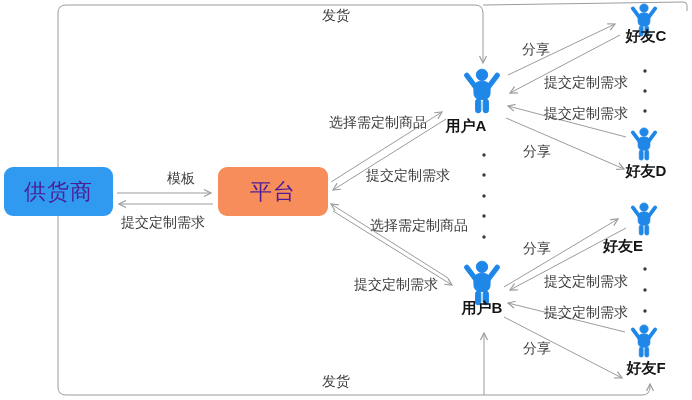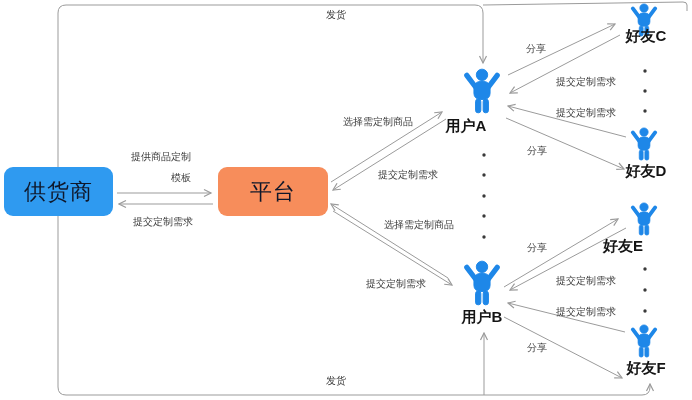--- a/index.html
+++ b/index.html
@@ -3,27 +3,27 @@
 <meta charset="utf-8">
 <style>
   html,body{margin:0;padding:0;background:#fff;}
   .canvas{
     position:relative;width:692px;height:400px;background:#ffffff;overflow:hidden;
     font-family:"Liberation Sans","DejaVu Sans",sans-serif;
   }
   .layer{position:absolute;left:0;top:0;}
   .node-box{
     position:absolute;display:flex;align-items:center;justify-content:center;
-    color:#0f172a;font-size:22px;border-radius:9px;letter-spacing:1px;
+    color:#4c1d95;font-size:22px;border-radius:9px;letter-spacing:1px;
   }
   .box-supplier{left:4px;top:167px;width:109px;height:49px;background:#2F9AF0;}
   .box-platform{left:218px;top:167px;width:110px;height:49px;background:#F78D5B;text-align:right;}
   .lbl{
     position:absolute;transform:translateX(-50%);white-space:nowrap;
-    font-size:10px;color:#3c3c3c;line-height:16px;
+    font-size:14px;color:#3c3c3c;line-height:16px;
   }
   .name{
     position:absolute;transform:translateX(-50%);white-space:nowrap;
     font-size:15px;font-weight:bold;color:#141414;line-height:16px;
   }
   .person{position:absolute;}
 </style>
 </head>
 <body>
 
@@ -111,29 +111,28 @@
     <use href="#person-shape" fill="#1E87E8" stroke="#1E87E8"></use>
     </svg>
   <svg class="person" style="left:630px;top:202px" width="28" height="34" viewBox="0 0 40 47">
     <use href="#person-shape" fill="#1E87E8" stroke="#1E87E8"></use>
     </svg>
   <svg class="person" style="left:630px;top:324px" width="28" height="34" viewBox="0 0 40 47">
     <use href="#person-shape" fill="#1E87E8" stroke="#1E87E8"></use>
     </svg>
 
   <div class="name" style="left:466px;top:118px">用户A</div>
-  <div class="name" style="left:482px;top:309px">用户B</div>
+  <div class="name" style="left:482px;top:300px">用户B</div>
   <div class="name" style="left:646px;top:28px">好友C</div>
   <div class="name" style="left:646px;top:163px">好友D</div>
   <div class="name" style="left:623px;top:238px">好友E</div>
   <div class="name" style="left:646px;top:360px">好友F</div>
 
   <div class="lbl" style="left:336px;top:7px">发货</div>
   <div class="lbl" style="left:336px;top:373px">发货</div>
-  <div class="lbl" style="left:161px;top:149px">提供商品定制</div>
   <div class="lbl" style="left:181px;top:170px">模板</div>
   <div class="lbl" style="left:163px;top:214px">提交定制需求</div>
   <div class="lbl" style="left:378px;top:114px">选择需定制商品</div>
   <div class="lbl" style="left:408px;top:167px">提交定制需求</div>
   <div class="lbl" style="left:419px;top:217px">选择需定制商品</div>
   <div class="lbl" style="left:396px;top:276px">提交定制需求</div>
   <div class="lbl" style="left:536px;top:41px">分享</div>
   <div class="lbl" style="left:586px;top:74px">提交定制需求</div>
   <div class="lbl" style="left:586px;top:105px">提交定制需求</div>
   <div class="lbl" style="left:537px;top:143px">分享</div>

